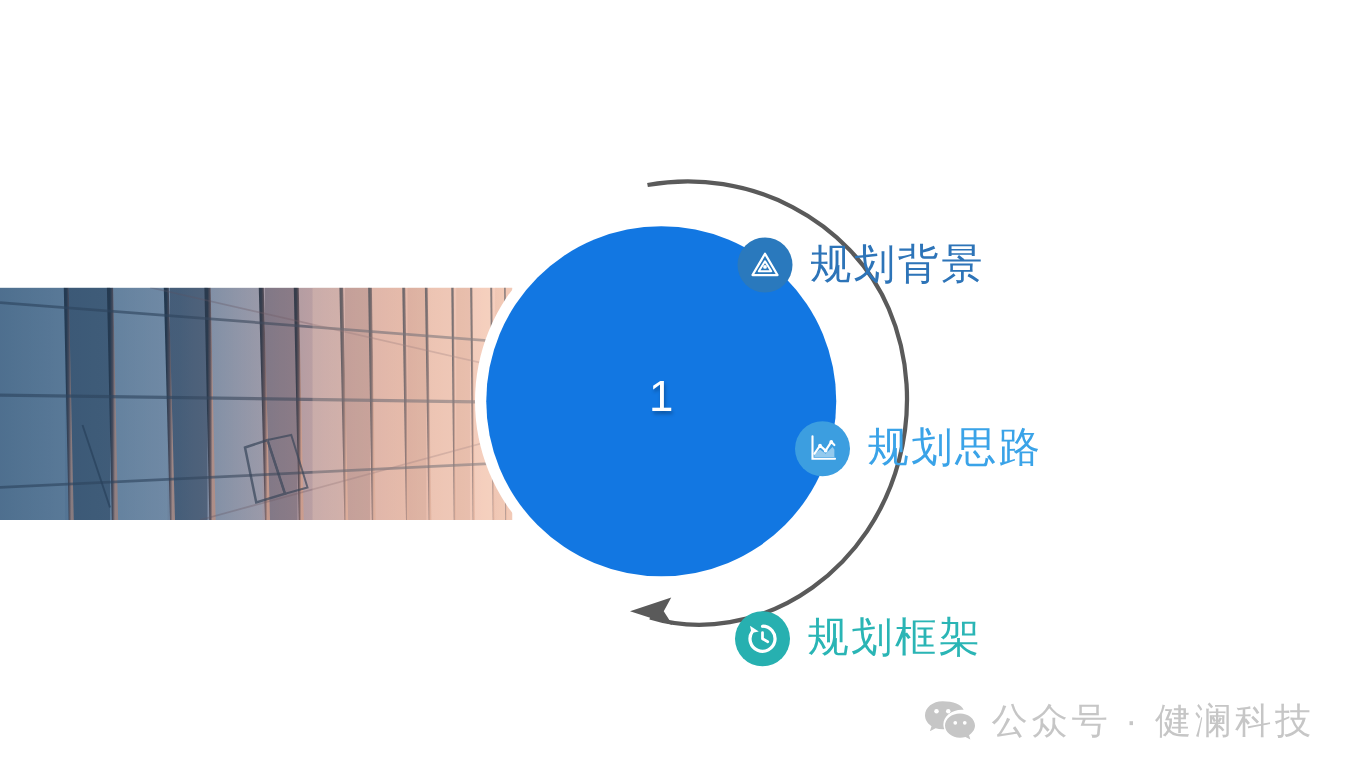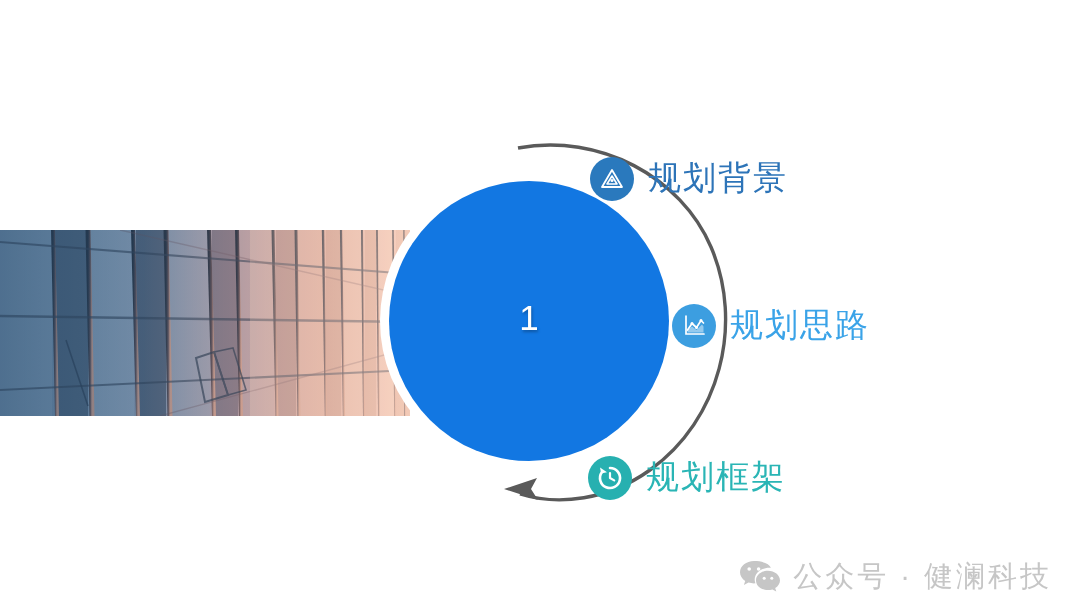--- a/index.html
+++ b/index.html
@@ -37,37 +37,37 @@
     text-shadow:1px 2px 3px rgba(0,0,0,.28);
     margin-bottom:8px;
   }
   .center-title{
     color:#ffffff;font-size:43px;line-height:1.05;
     font-weight:bold;letter-spacing:2px;
     text-shadow:1px 2px 4px rgba(0,0,0,.30);
   }
 
   
-  .step{position:absolute;display:flex;align-items:center;}
+  .step{position:absolute;display:flex;align-items:center;margin-top:33px;}
   .step .ic{
     width:44px;height:44px;border-radius:50%;
     display:flex;align-items:center;justify-content:center;
     flex:0 0 auto;
   }
   .step .ic svg{display:block;}
   .step .lbl{
     margin-left:14px;white-space:nowrap;
     font-size:33px;letter-spacing:2px;font-weight:400;
   }
 
   #step-1{left:590px;top:156px;}
   #step-1 .ic{background:#2a79bd;}
   #step-1 .lbl{color:#2d74b8;}
 
-  #step-2{left:672px;top:303px;}
+  #step-2{left:636px;top:303px;}
   #step-2 .ic{background:#3c9ee0;}
   #step-2 .lbl{color:#3aa3e8;}
 
   #step-3{left:588px;top:455px;}
   #step-3 .ic{background:#27b0b0;}
   #step-3 .lbl{color:#2ab5b5;}
 
   
   .watermark{
     position:absolute;right:28px;bottom:11px;

